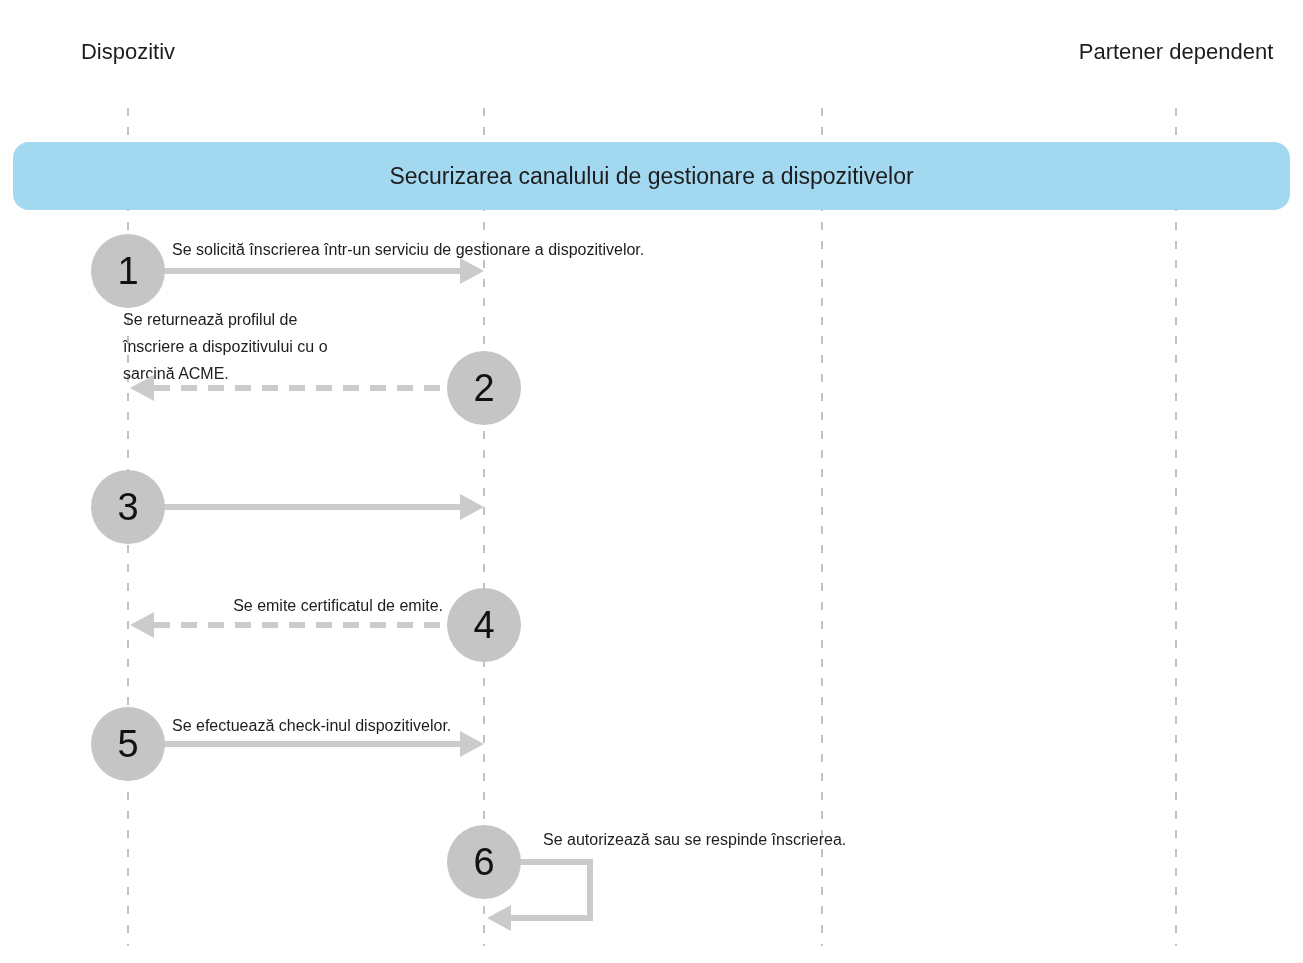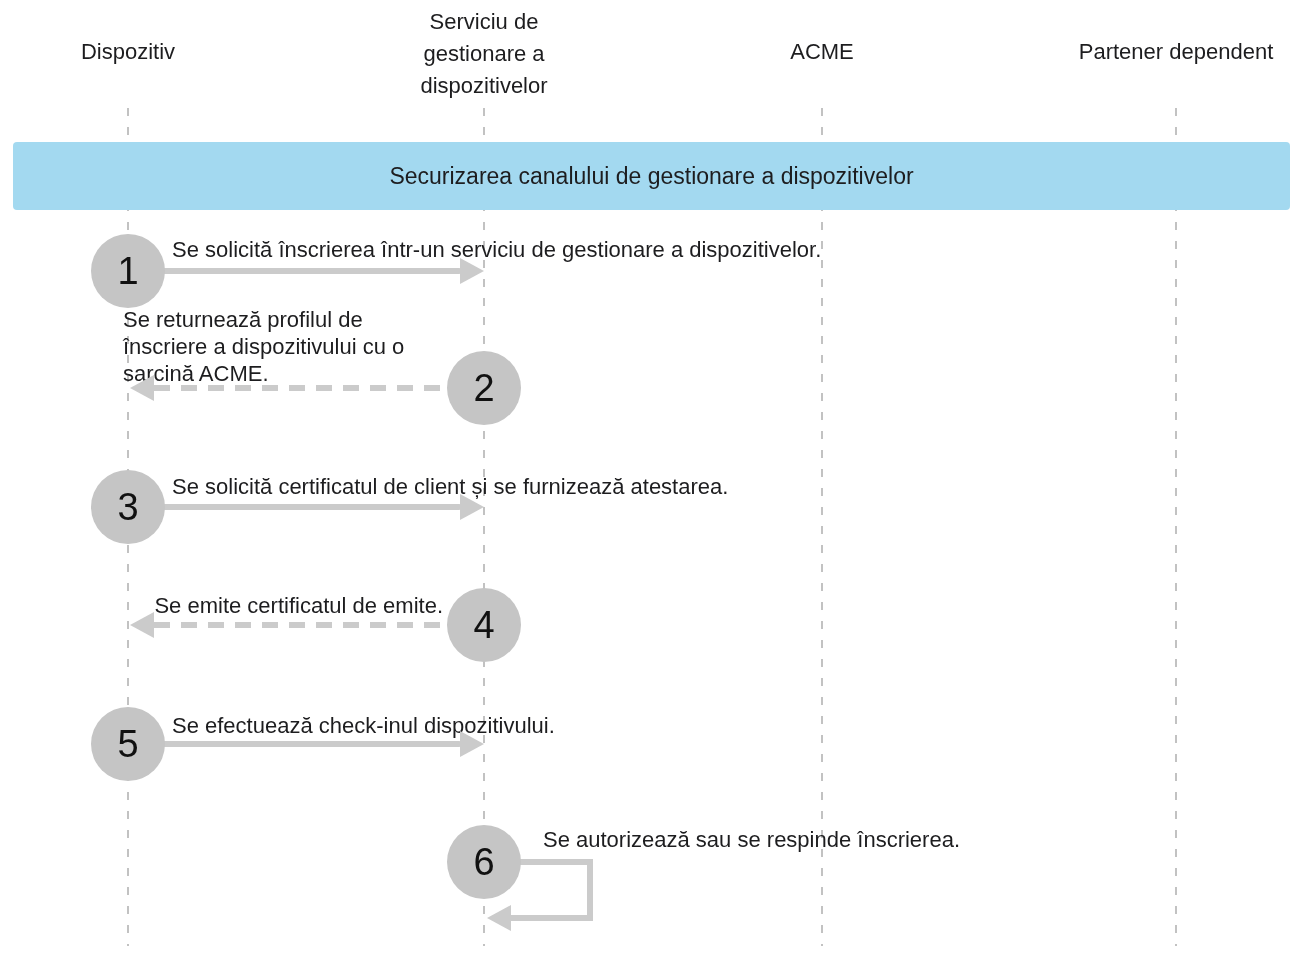--- a/index.html
+++ b/index.html
@@ -39,21 +39,21 @@
   #actor-mdm     { left: 324px;  top: 6px;  }
   #actor-acme    { left: 662px;  top: 36px; }
   #actor-partner { left: 1016px; top: 36px; }
 
   
   .banner {
     position: absolute;
     left: 13px; top: 142px;
     width: 1277px; height: 68px;
     background: #a3d9f0;
-    border-radius: 4px;
+    border-radius: 16px;
     display: flex; align-items: center; justify-content: center;
     font-size: 23px;
   }
 
   
   .num-circle {
     position: absolute;
     width: 74px; height: 74px;
     border-radius: 50%;
     background: #c5c5c5;
@@ -117,21 +117,21 @@
     left: 505px; top: 859px;
     width: 82px; height: 50px;
     border: 6px solid #cbcbcb;
     border-left: none;
   }
   #head-6 { left: 487px; top: 905px; }
 
   
   .msg {
     position: absolute;
-    font-size: 22px;
+    font-size: 16px;
     line-height: 27px;
     white-space: nowrap;
   }
   .msg-right {
     text-align: left;
     white-space: pre-line;
   }
   #text-1 { left: 172px; top: 236px; }
   #text-2 { left: 123px; top: 306px; width: 320px; }
   #text-3 { left: 172px; top: 473px; }
@@ -143,24 +143,20 @@
 <body>
 
 <div id="stage">
 
   <div class="lifeline" id="lf-device"></div>
   <div class="lifeline" id="lf-mdm"></div>
   <div class="lifeline" id="lf-acme"></div>
   <div class="lifeline" id="lf-partner"></div>
 
   <div class="actor-label" id="actor-device">Dispozitiv</div>
-  <div class="actor-label" id="actor-mdm">Serviciu de
-gestionare a
-dispozitivelor</div>
-  <div class="actor-label" id="actor-acme">ACME</div>
   <div class="actor-label" id="actor-partner">Partener dependent</div>
 
   <div class="banner">
     <span>Securizarea canalului de gestionare a dispozitivelor</span>
   </div>
 
   <div class="msg" id="text-1">Se solicită înscrierea într-un serviciu de gestionare a dispozitivelor.</div>
   <div class="arrow-solid" id="line-1"></div>
   <div class="head-right" id="head-1"></div>
   <div class="num-circle" id="circle-1">
@@ -169,35 +165,34 @@
 
   <div class="msg msg-right" id="text-2">Se returnează profilul de
 înscriere a dispozitivului cu o
 sarcină ACME.</div>
   <div class="arrow-dashed" id="line-2"></div>
   <div class="head-left" id="head-2"></div>
   <div class="num-circle" id="circle-2">
     <span>2</span>
   </div>
 
-  <div class="msg" id="text-3">Se solicită certificatul de client și se furnizează atestarea.</div>
   <div class="arrow-solid" id="line-3"></div>
   <div class="head-right" id="head-3"></div>
   <div class="num-circle" id="circle-3">
     <span>3</span>
   </div>
 
   <div class="msg msg-right" id="text-4">Se emite certificatul de emite.</div>
   <div class="arrow-dashed" id="line-4"></div>
   <div class="head-left" id="head-4"></div>
   <div class="num-circle" id="circle-4">
     <span>4</span>
   </div>
 
-  <div class="msg" id="text-5">Se efectuează check-inul dispozitivului.</div>
+  <div class="msg" id="text-5">Se efectuează check-inul dispozitivelor.</div>
   <div class="arrow-solid" id="line-5"></div>
   <div class="head-right" id="head-5"></div>
   <div class="num-circle" id="circle-5">
     <span>5</span>
   </div>
 
   <div class="msg" id="text-6">Se autorizează sau se respinde înscrierea.</div>
   <div id="loop-6"></div>
   <div class="head-left" id="head-6"></div>
   <div class="num-circle" id="circle-6">

